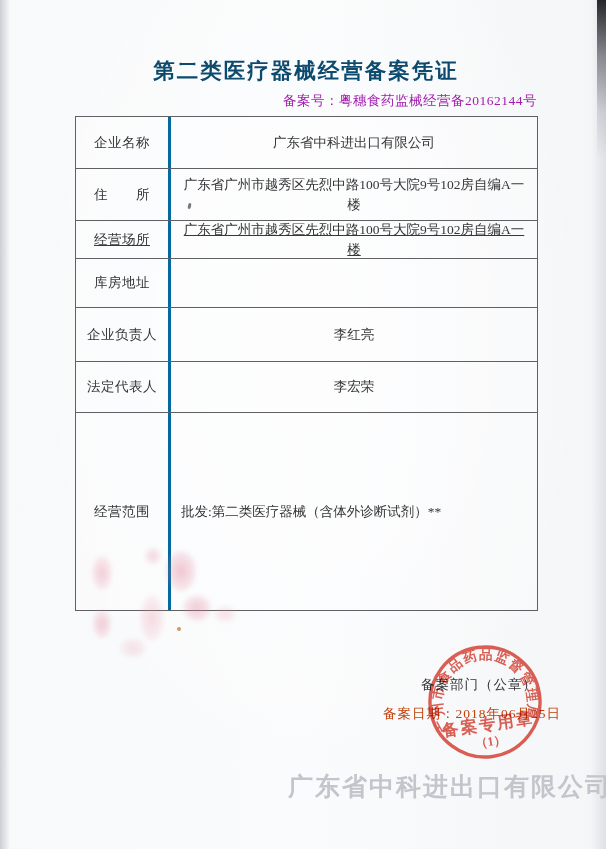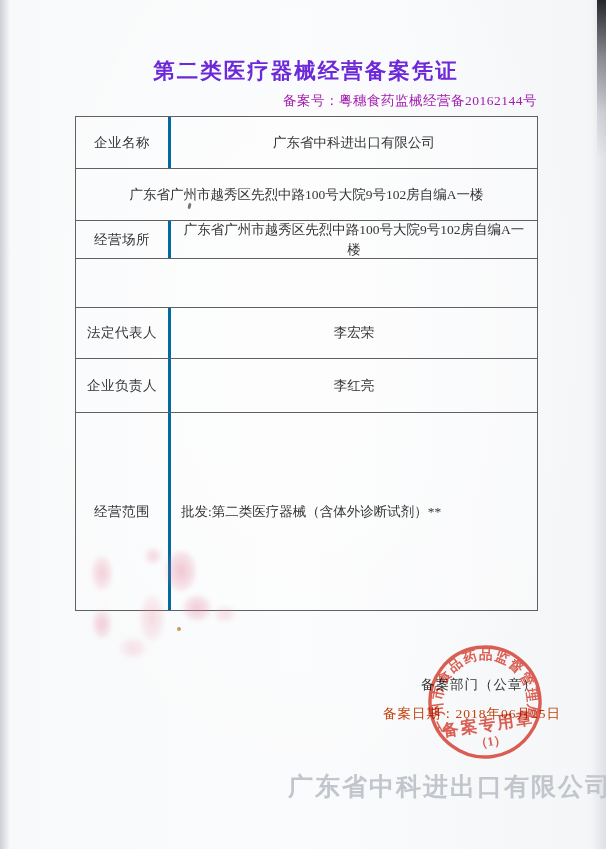--- a/index.html
+++ b/index.html
@@ -26,21 +26,21 @@
     background: linear-gradient(90deg, rgba(150,155,165,0) 0%, rgba(150,155,165,0.18) 100%);
   }
   .edge-left-shadow {
     position: absolute; left: 0; top: 0; width: 10px; height: 100%;
     background: linear-gradient(90deg, rgba(120,125,138,0.28), rgba(120,125,138,0));
   }
 
   .doc-title {
     position: absolute; left: 75px; top: 56px; width: 462px;
     text-align: center; font-size: 21.5px; letter-spacing: 2px;
-    font-weight: 600; color: #6d28d9;
+    font-weight: 600; color: #0c4a6e;
   }
   .record-no {
     position: absolute; left: 75px; top: 92px; width: 462px;
     text-align: right; font-size: 13.5px; letter-spacing: 0.5px; color: #a21caf;
   }
 
   .filing-table {
     position: absolute; left: 75px; top: 116px; width: 461px;
     border: 1px solid #606064;
     background: rgba(255,255,255,0.25);
@@ -108,35 +108,37 @@
   <div class="doc-title">第二类医疗器械经营备案凭证</div>
 
   <div class="record-no"><span>备案号：</span><span>粤穗食药监械经营备20162144号</span></div>
 
   <div class="filing-table">
     <div class="row" style="height:51px;">
       <div class="cell-label">企业名称</div>
       <div class="cell-value">广东省中科进出口有限公司</div>
     </div>
     <div class="row" style="height:51px;">
+      <div class="cell-label">住　　所</div>
       <div class="cell-value">广东省广州市越秀区先烈中路100号大院9号102房自编A一楼</div>
     </div>
-    <div class="row" style="height:37px;">
+    <div class="row" style="height:37px;text-decoration:underline;">
       <div class="cell-label">经营场所</div>
       <div class="cell-value">广东省广州市越秀区先烈中路100号大院9号102房自编A一楼</div>
     </div>
     <div class="row" style="height:48px;">
+      <div class="cell-label">库房地址</div>
+    </div>
+    <div class="row" style="height:53px;">
+      <div class="cell-label">企业负责人</div>
+      <div class="cell-value">李红亮</div>
     </div>
     <div class="row" style="height:50px;">
       <div class="cell-label">法定代表人</div>
       <div class="cell-value">李宏荣</div>
-    </div>
-    <div class="row" style="height:53px;">
-      <div class="cell-label">企业负责人</div>
-      <div class="cell-value">李红亮</div>
     </div>
     <div class="row" style="height:197px;">
       <div class="cell-label">经营范围</div>
       <div class="cell-value left">批发:第二类医疗器械（含体外诊断试剂）**</div>
     </div>
   </div>
 
   <div class="dept-line">备案部门（公章）</div>
   <div class="date-line">备案日期：2018年06月25日</div>
 

